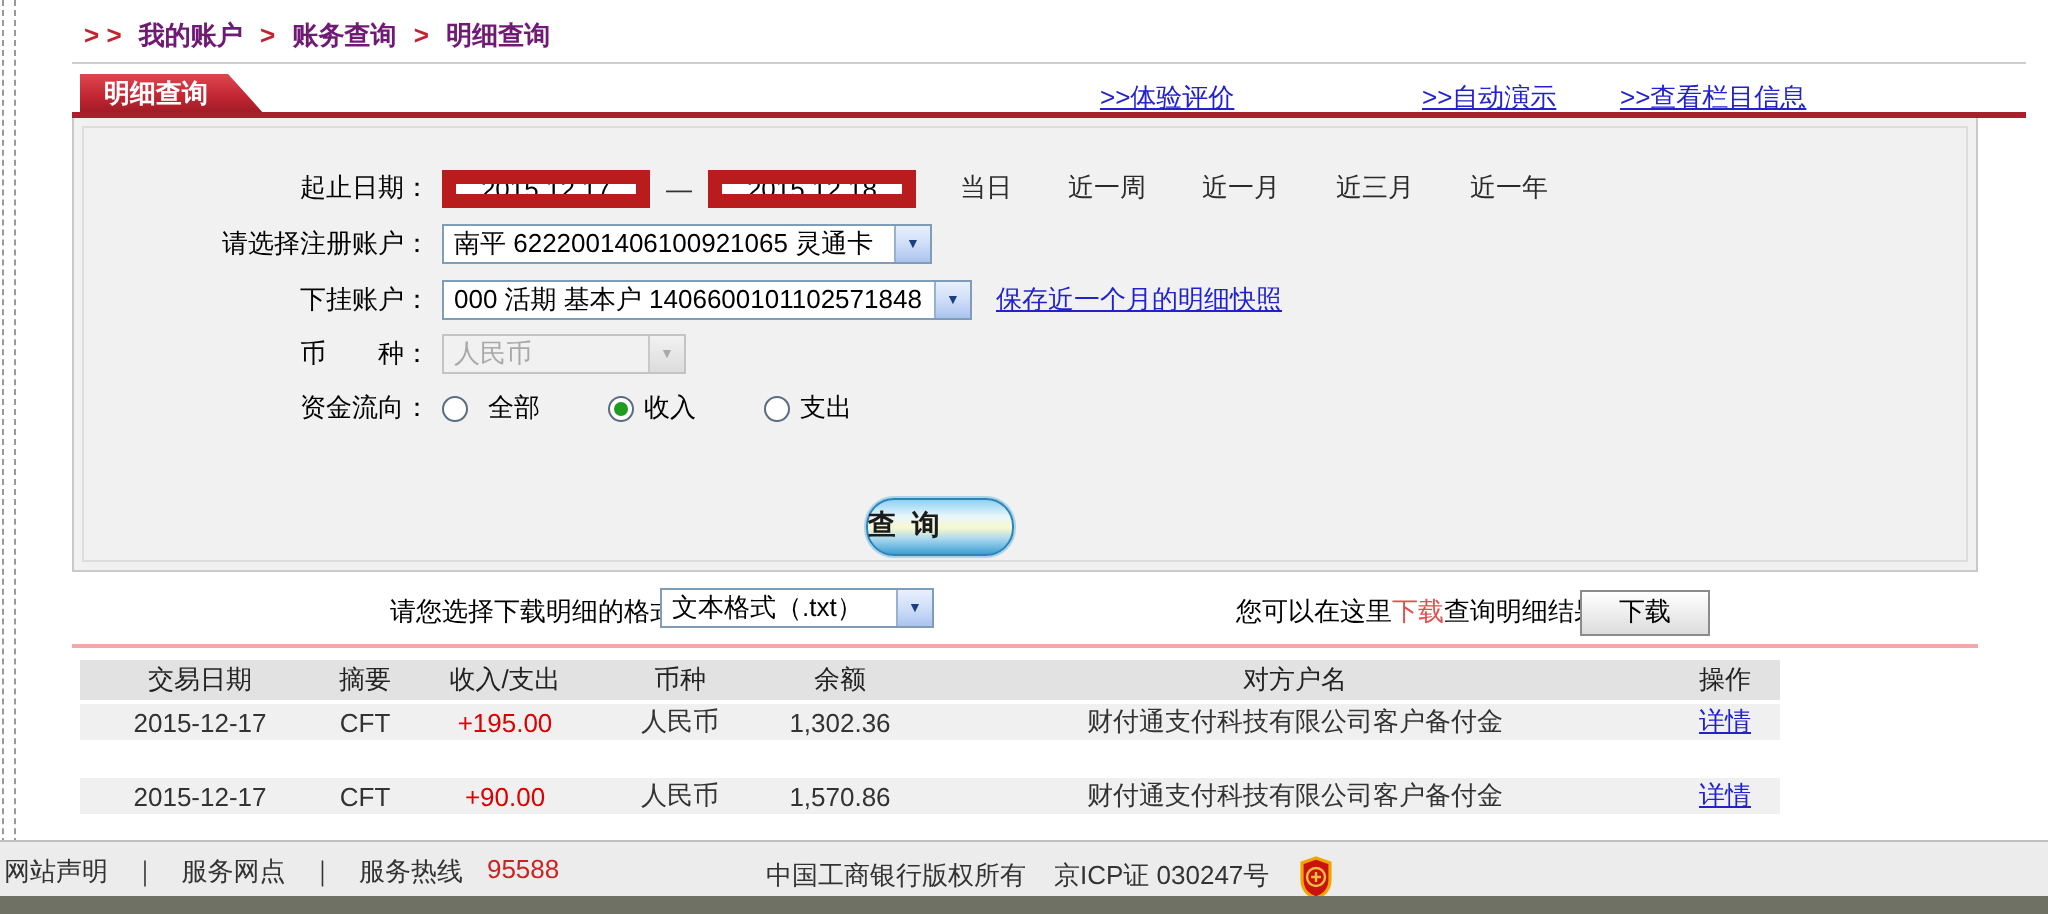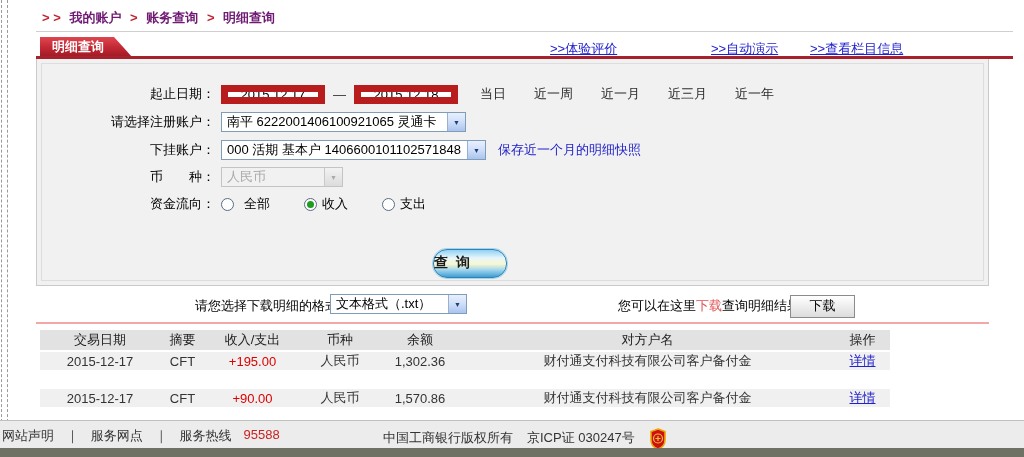--- a/index.html
+++ b/index.html
@@ -38,21 +38,21 @@
   .shortcuts span{cursor:pointer;}
   .fselect{display:inline-flex;align-items:center;justify-content:space-between;height:20px;
            border:1px solid #7f9db9;background:#fff;box-sizing:border-box;cursor:pointer;}
   .fselect .val{padding:16px 5px;overflow:hidden;white-space:nowrap;}
   .fselect .arrow{width:17px;height:100%;flex:none;display:flex;align-items:center;justify-content:center;
                   font-size:7px;color:#1b3f7e;border-left:1px solid #9ab0cf;
                   background:linear-gradient(180deg,#e9f0fc 0%,#cfdef8 50%,#aac4ef 100%);}
   .fselect.disabled{border-color:#c4c4c4;background:#f1f1f1;color:#a9a9a9;cursor:default;}
   .fselect.disabled .arrow{color:#a9a9a9;border-left-color:#c9c9c9;
                   background:linear-gradient(180deg,#f2f2f2,#dcdcdc);}
-  .snap-link{margin-left:12px;color:#2222cc;cursor:pointer;}
+  .snap-link{margin-left:12px;color:#2222cc;text-decoration:underline;cursor:pointer;}
   .radio{width:13px;height:13px;border-radius:50%;border:1px solid #5b6b82;background:#fff;
          position:relative;display:inline-block;box-sizing:border-box;cursor:pointer;flex:none;}
   .radio.checked::after{content:"";position:absolute;inset:2px;border-radius:50%;background:#1f9b1f;}
   .rlabel{margin:0 0 0 5px;cursor:pointer;}
   .rgap{width:34px;flex:none;}
   .query-btn{position:absolute;left:396px;top:171px;width:72px;height:27px;border:1px solid #2e83b8;
              border-radius:14px;box-shadow:0 0 0 1px #a8d4ea;cursor:pointer;
              background:linear-gradient(180deg,#8fd1f2 0%,#e8f6fb 30%,#f8f8cf 52%,#a8d8ee 72%,#3f9fd4 100%);
              font:bold 14px "Liberation Sans","DejaVu Sans",sans-serif;color:#1b1b1b;
              text-align:left;line-height:25px;letter-spacing:2px;margin-top:19px;}

